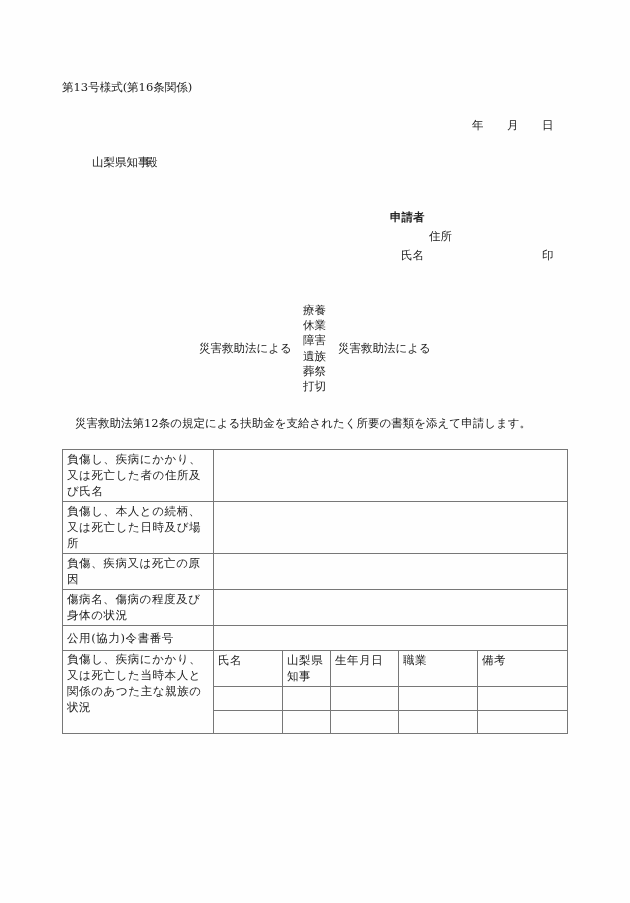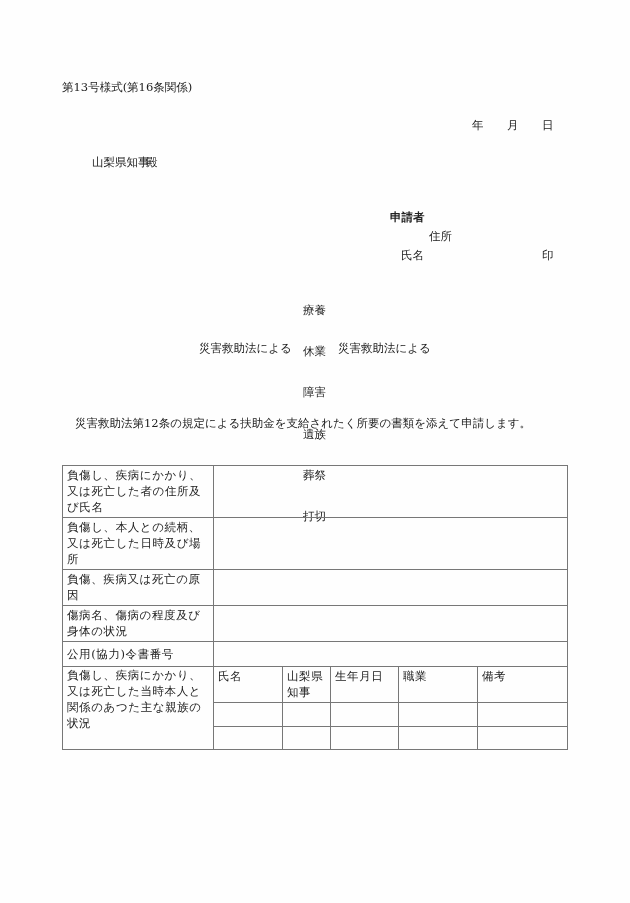--- a/index.html
+++ b/index.html
@@ -1,20 +1,20 @@
 <!DOCTYPE html>
 <html><head>
 <meta charset="utf-8">
 <style>
   html, body { margin:0; padding:0; }
   body { width:630px; height:903px; background:#fefefe; position:relative; overflow:hidden;
          font-family:"DejaVu Serif","Liberation Serif",serif; color:#222; font-size:11.5px; }
   .abs { position:absolute; white-space:nowrap; }
-  .vstack { position:absolute; display:flex; flex-direction:column; line-height:15.2px;gap:26px; }
-  table.form { position:absolute; left:62px; top:465px; width:505px; border-collapse:collapse; table-layout:fixed;padding-left:48px; }
+  .vstack { position:absolute; display:flex; flex-direction:column; line-height:15.2px; }
+  table.form { position:absolute; left:62px; top:449px; width:505px; border-collapse:collapse; table-layout:fixed;padding-left:48px; }
   table.form td { border:1px solid #777; padding:1px 4px 2px 4px; vertical-align:top; font-size:11.5px; line-height:16px; letter-spacing:0.6px; }
   .spaced { letter-spacing:2.2px;font-family:Liberation Mono, monospace; }
 </style>
 </head>
 <body>
 
 <div class="abs" style="left:62px;top:80px;">第13号様式(第16条関係)</div>
 
 <div class="abs" style="left:472px;top:118px;">年</div>
 <div class="abs" style="left:507px;top:118px;">月</div>

